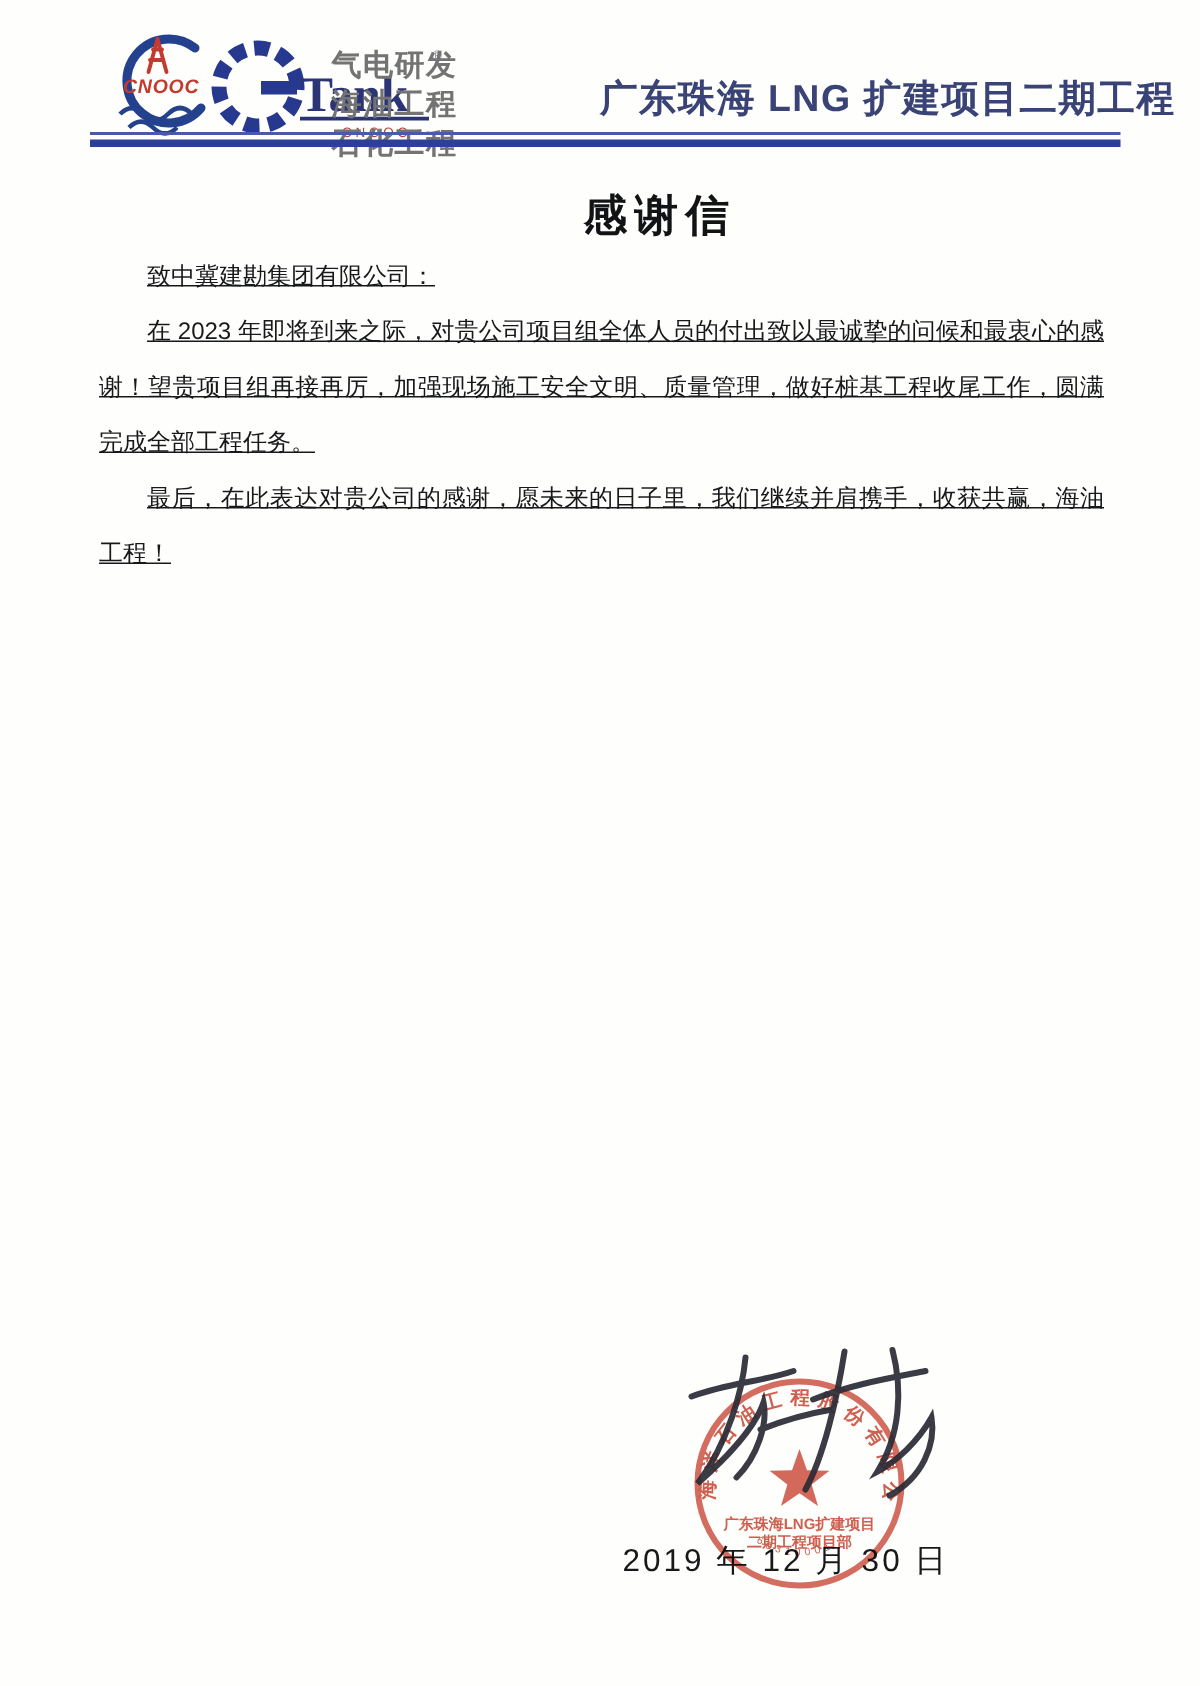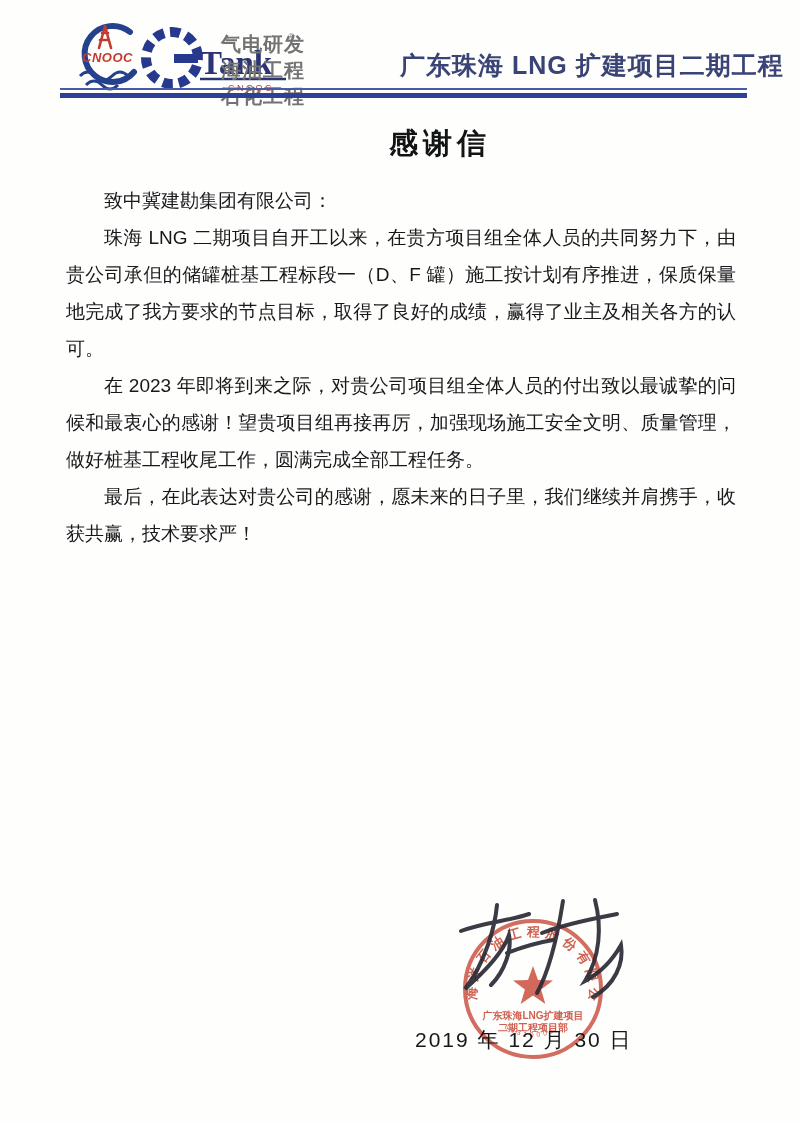--- a/index.html
+++ b/index.html
@@ -24,22 +24,22 @@
   .header-rule{
     position:absolute;left:60px;right:53px;top:88px;height:3px;
     border-top:2px solid #4a59a8;border-bottom:5px solid #2e3f97;
   }
   
   .letter-title{
     position:absolute;left:0;top:124px;width:800px;margin:0;
     text-align:center;font-size:29px;font-weight:700;letter-spacing:5px;color:#121315;padding-left:40px;
   }
   .letter-body{
-    position:absolute;left:66px;top:182px;width:670px;
-    font-size:19px;line-height:37px;text-align:justify;font-weight:500;
+    position:absolute;left:66px;top:166px;width:670px;
+    font-size:16px;line-height:37px;text-align:justify;font-weight:500;text-decoration:underline;
   }
   .letter-body p{margin:0;text-indent:2em;}
   .signoff{
     position:absolute;right:62px;top:986px;font-size:21px;font-weight:500;
     white-space:nowrap;z-index:1;
   }
   .date-line{
     position:absolute;left:415px;top:1026px;font-size:21px;font-weight:500;
     letter-spacing:2px;white-space:nowrap;z-index:1;
   }
@@ -79,23 +79,22 @@
     <div>石化工程</div>
   </div>
 
   <div class="project-title">广东珠海 LNG 扩建项目二期工程</div>
   <div class="header-rule"></div>
 
   <h1 class="letter-title">感谢信</h1>
 
   <div class="letter-body">
     <p class="salutation">致中冀建勘集团有限公司：</p>
-    <p>珠海 LNG 二期项目自开工以来，在贵方项目组全体人员的共同努力下，由贵公司承但的储罐桩基工程标段一（D、F 罐）施工按计划有序推进，保质保量地完成了我方要求的节点目标，取得了良好的成绩，赢得了业主及相关各方的认可。</p>
     <p>在 2023 年即将到来之际，对贵公司项目组全体人员的付出致以最诚挚的问候和最衷心的感谢！望贵项目组再接再厉，加强现场施工安全文明、质量管理，做好桩基工程收尾工作，圆满完成全部工程任务。</p>
-    <p>最后，在此表达对贵公司的感谢，愿未来的日子里，我们继续并肩携手，收获共赢，技术要求严！</p>
+    <p>最后，在此表达对贵公司的感谢，愿未来的日子里，我们继续并肩携手，收获共赢，海油工程！</p>
   </div>
 
   <div class="date-line">2019 年 12 月 30 日</div>
 
   <div class="signature">
     <span class="visually-hidden">苏健（手写签名）</span>
     <svg width="200" height="115" viewBox="0 0 200 115">
       <g fill="none" stroke="#2b2b36" stroke-width="4" stroke-linecap="round" opacity="0.92">
         <path d="M16,40 C40,31 64,30 84,23"></path>
         <path d="M52,14 C50,36 40,72 20,98 C36,84 58,62 64,44 C67,58 60,80 46,94"></path>

